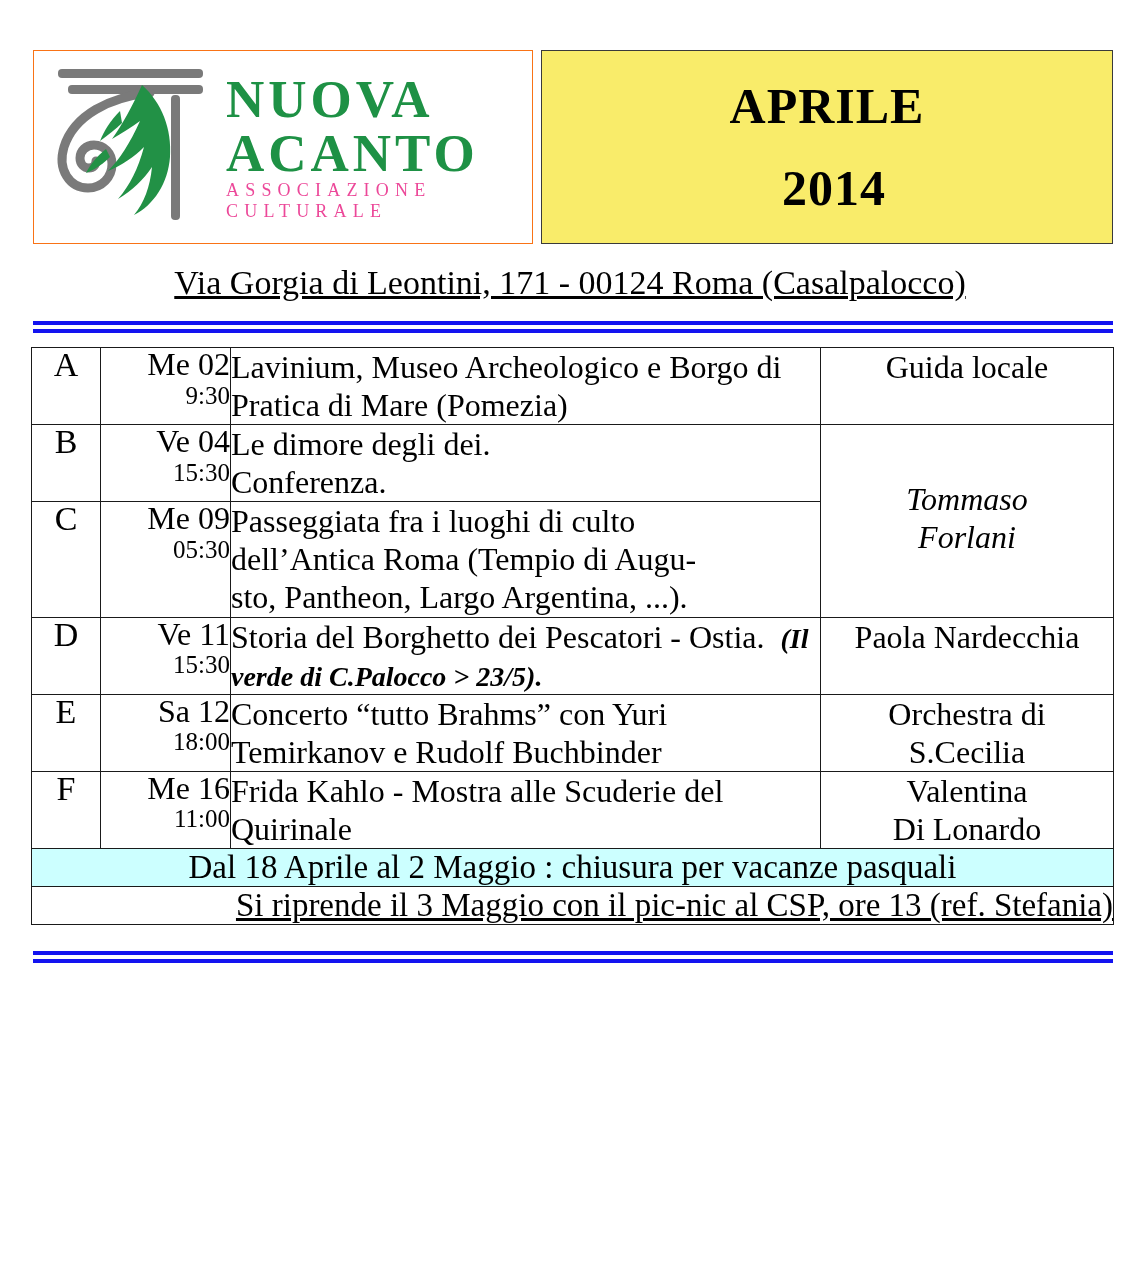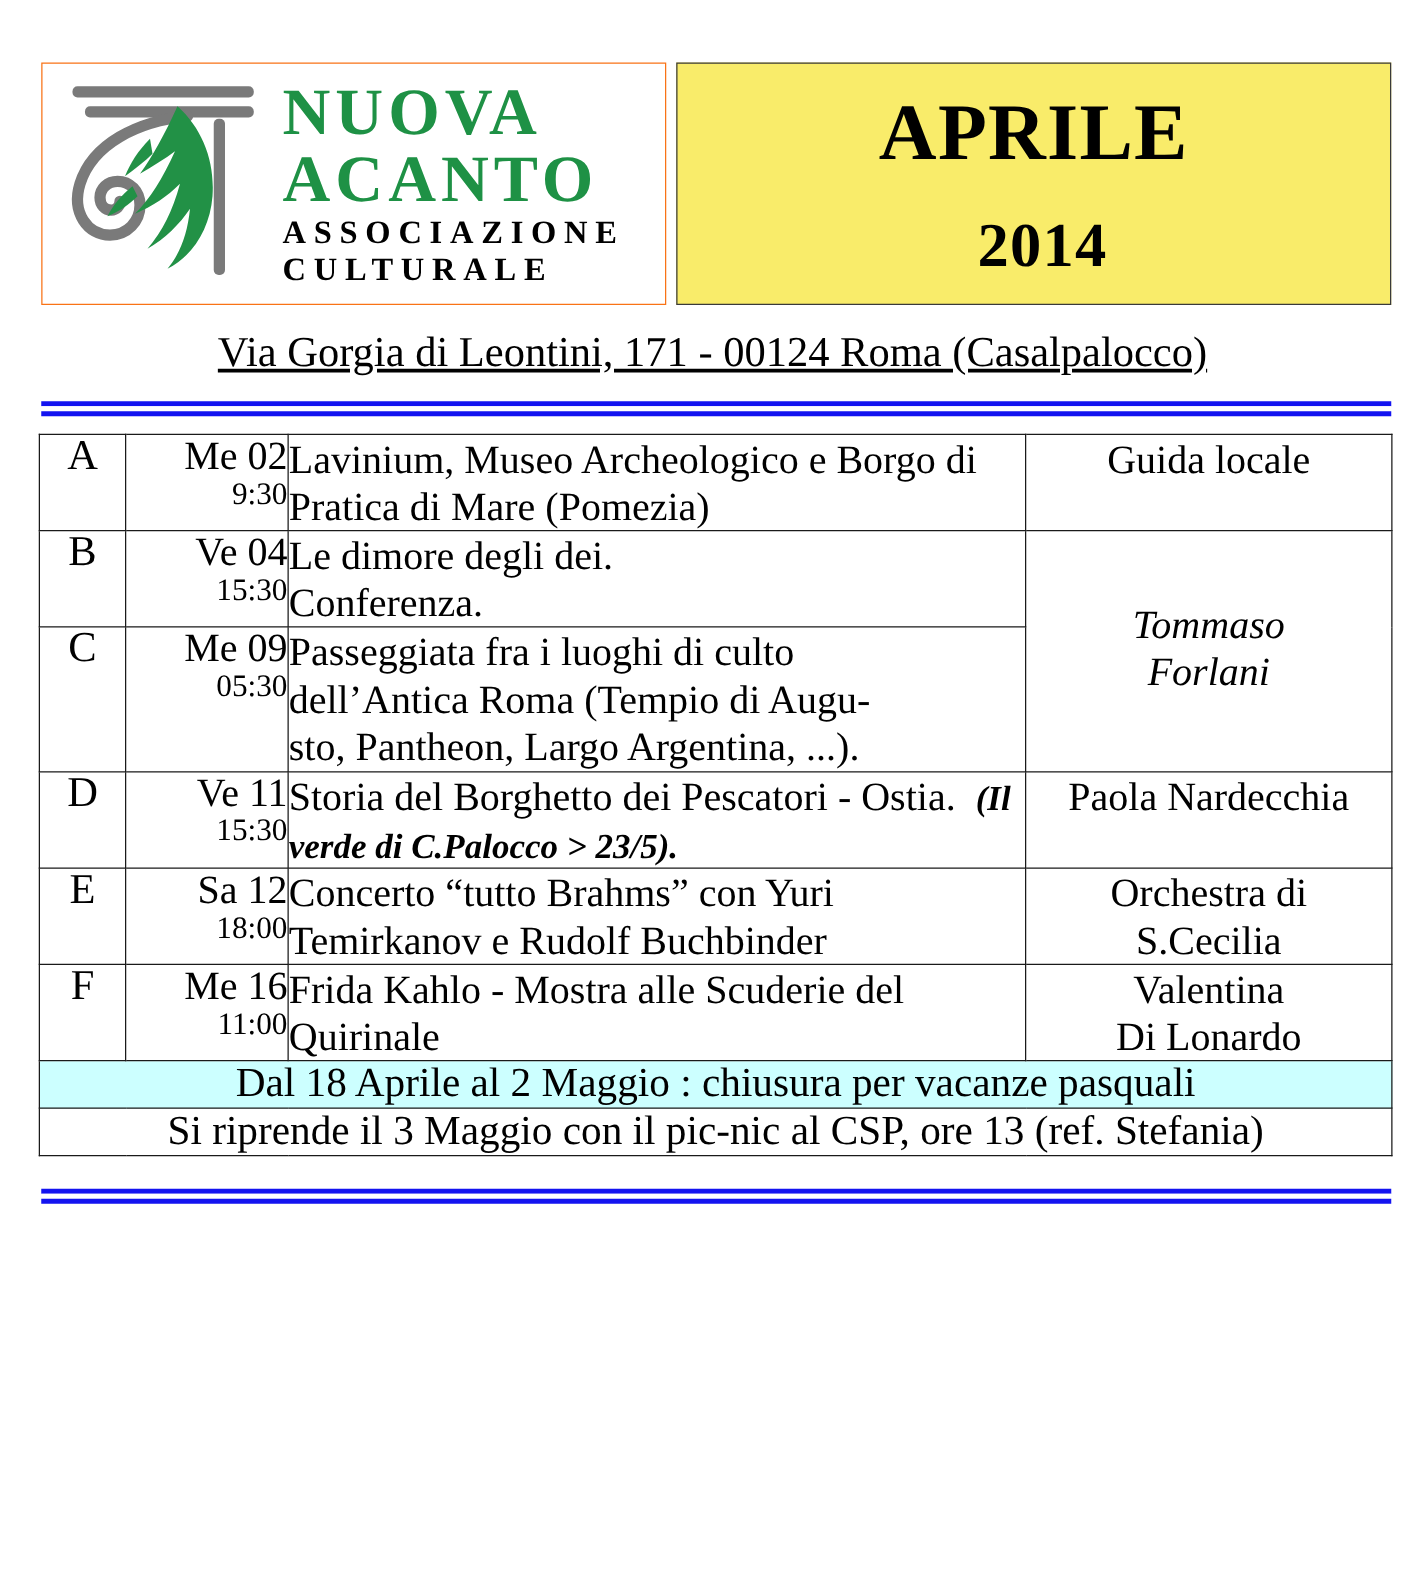--- a/index.html
+++ b/index.html
@@ -46,41 +46,41 @@
   }
   .logo-line1, .logo-line2 {
     font-size: 53px;
     font-weight: bold;
     letter-spacing: 4px;
     color: #1e9145;
     white-space: nowrap;
     line-height: 1.02;
   }
   .logo-line3, .logo-line4 {
-    font-size: 26px;
-    font-weight: bold;
+    font-size: 18px;
+    font-weight: normal;
     letter-spacing: 6.2px;
-    color: #000000;
+    color: #ec4899;
     white-space: nowrap;
     line-height: 1.15;
   }
 
   .title-box {
     flex: 1;
     margin-left: 8px;
     box-sizing: border-box;
     border: 1px solid #3a3a3a;
     background: #f9ec6a;
     display: flex;
     flex-direction: column;
     align-items: center;
     justify-content: center;
   }
   .title-month {
-    font-size: 64px;
+    font-size: 50px;
     font-weight: bold;
     letter-spacing: 1px;
     margin-bottom: 24px;
   }
   .title-year {
     font-size: 50px;
     font-weight: bold;
     letter-spacing: 1px;
     margin-left: 14px;
   }
@@ -171,24 +171,25 @@
 
   .row-closure td {
     background: #ccffff;
     text-align: center;
     font-size: 33px;
     padding: 8px 0 11px 0;
     vertical-align: middle;
   }
   .row-restart td {
     background: #ffffff;
-    text-align: center;
+    text-align: right;
     font-size: 33px;
     padding: 8px 0 11px 0;
     vertical-align: middle;
+    text-decoration: underline;
   }
 </style>
 </head>
 <body>
 
 <div class="header">
 
   <div class="logo-box">
     <div class="logo-mark">
       <svg width="170" height="168" viewBox="0 0 170 168" xmlns="http://www.w3.org/2000/svg">

